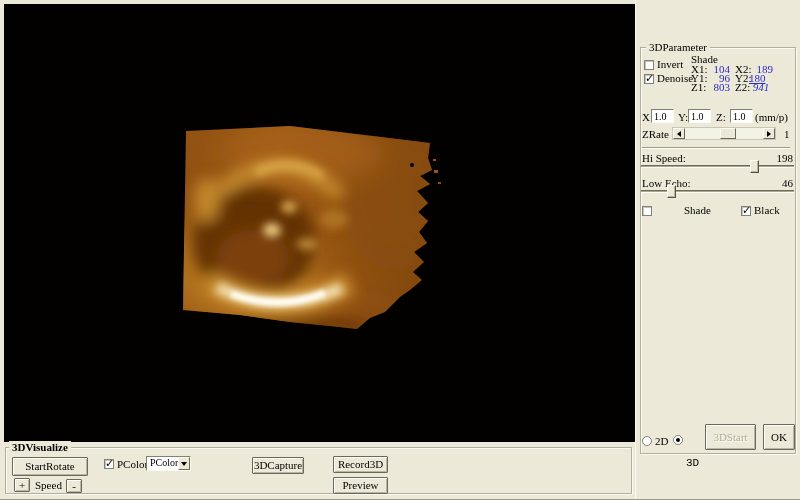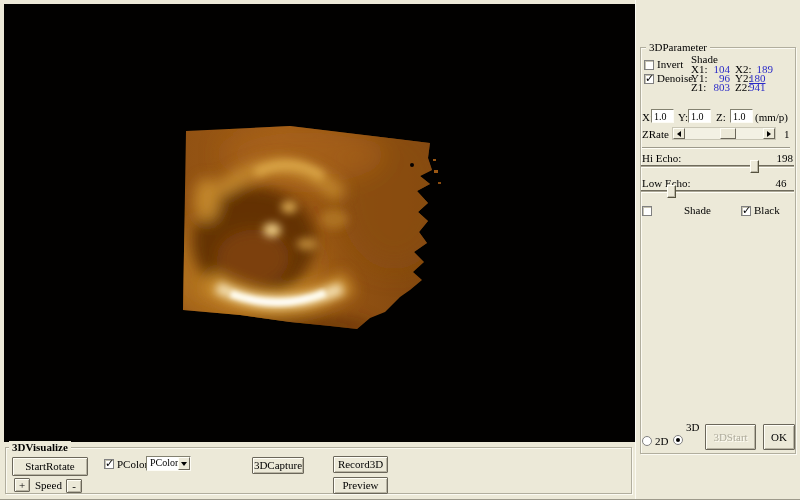--- a/index.html
+++ b/index.html
@@ -147,59 +147,59 @@
   <span class="lbl blue" style="left:70px; width:24px; top:64px; text-align:right;">104</span>
   <span class="lbl" style="left:99px; top:64px;">X2:</span>
   <span class="lbl blue" style="left:113px; width:24px; top:64px; text-align:right;">189</span>
   <span class="lbl" style="left:55px; top:73px;">Y1:</span>
   <span class="lbl blue" style="left:70px; width:24px; top:73px; text-align:right;">96</span>
   <span class="lbl" style="left:99px; top:73px;">Y2:</span>
   <span class="lbl blue" style="left:113px; width:24px; top:73px; text-align:left;text-decoration:underline;">180</span>
   <span class="lbl" style="left:55px; top:82px;">Z1:</span>
   <span class="lbl blue" style="left:70px; width:24px; top:82px; text-align:right;">803</span>
   <span class="lbl" style="left:99px; top:82px;">Z2:</span>
-  <span class="lbl blue" style="left:113px; width:24px; top:82px; text-align:left;">941</span>
+  <span class="lbl blue" style="left:113px; width:24px; top:82px; text-align:center;font-style:italic;">941</span>
 
   <span class="lbl" style="left:6px; top:112px;">X:</span>
   <input class="inp" style="left: 15px; top: 109px; width: 23px; height: 14px;" value="1.0">
   <span class="lbl" style="left:42px; top:112px;">Y:</span>
   <input class="inp" style="left: 52px; top: 109px; width: 23px; height: 14px;" value="1.0">
   <span class="lbl" style="left:80px; top:112px;">Z:</span>
   <input class="inp" style="left: 94px; top: 109px; width: 23px; height: 14px;" value="1.0">
   <span class="lbl" style="left:119px; top:112px;">(mm/p)</span>
 
   <span class="lbl" style="left:6px; top:129px;">ZRate</span>
   <div class="sbar" style="left:36px; top:127px; width:104px; height:13px;">
     <span class="sarrow left" style="left:0;"></span>
     <span class="sthumb" style="left:47px;"></span>
     <span class="sarrow right" style="right:0;"></span>
   </div>
   <span class="lbl" style="left:148px; top:129px;">1</span>
 
   <div class="etch" style="left:6px; top:147px; width:148px;"></div>
 
-  <span class="lbl" style="left:6px; top:153px;">Hi Echo:</span>
+  <span class="lbl" style="left:6px; top:153px;">Hi Speed:</span>
   <span class="lbl" style="left:133px; width:24px; top:153px; text-align:right;">198</span>
   <div class="channel" style="left:5px; top:165px; width:153px;"></div>
   <span class="tthumb" style="left:114px; top:160px;"></span>
 
   <span class="lbl" style="left:6px; top:178px;">Low Echo:</span>
-  <span class="lbl" style="left:133px; width:24px; top:178px; text-align:center;">46</span>
+  <span class="lbl" style="left:133px; width:24px; top:178px; text-align:right;">46</span>
   <div class="channel" style="left:5px; top:190px; width:153px;"></div>
   <span class="tthumb" style="left:31px; top:185px;"></span>
 
   <span class="cb" style="left:6px; top:206px;"></span>
   <span class="lbl" style="left:19px; top:205px;margin-left:29px;">Shade</span>
   <span class="cb on" style="left:105px; top:206px;"></span>
   <span class="lbl" style="left:118px; top:205px;">Black</span>
 
   <span class="rd" style="left:6px; top:436px;"></span>
   <span class="lbl" style="left:19px; top:436px;">2D</span>
   <span class="rd on" style="left:37px; top:435px;"></span>
-  <span class="lbl" style="left:50px; top:422px;">3D</span>
+  <span class="lbl" style="left:50px; top:458px;font-family:Liberation Mono, monospace;">3D</span>
 
   <button class="btn disabled" style="left:69px; top:424px; width:51px; height:26px;">3DStart</button>
   <button class="btn" style="left:127px; top:424px; width:32px; height:26px;">OK</button>
 </div>
 
 <div class="gb" style="left:5px; top:447px; width:627px; height:47px;font-weight:bold;">
   <span class="gb-label" style="left:3px;">3DVisualize</span>
 </div>
 
 <button class="btn" style="left:12px; top:457px; width:76px; height:19px;">StartRotate</button>

